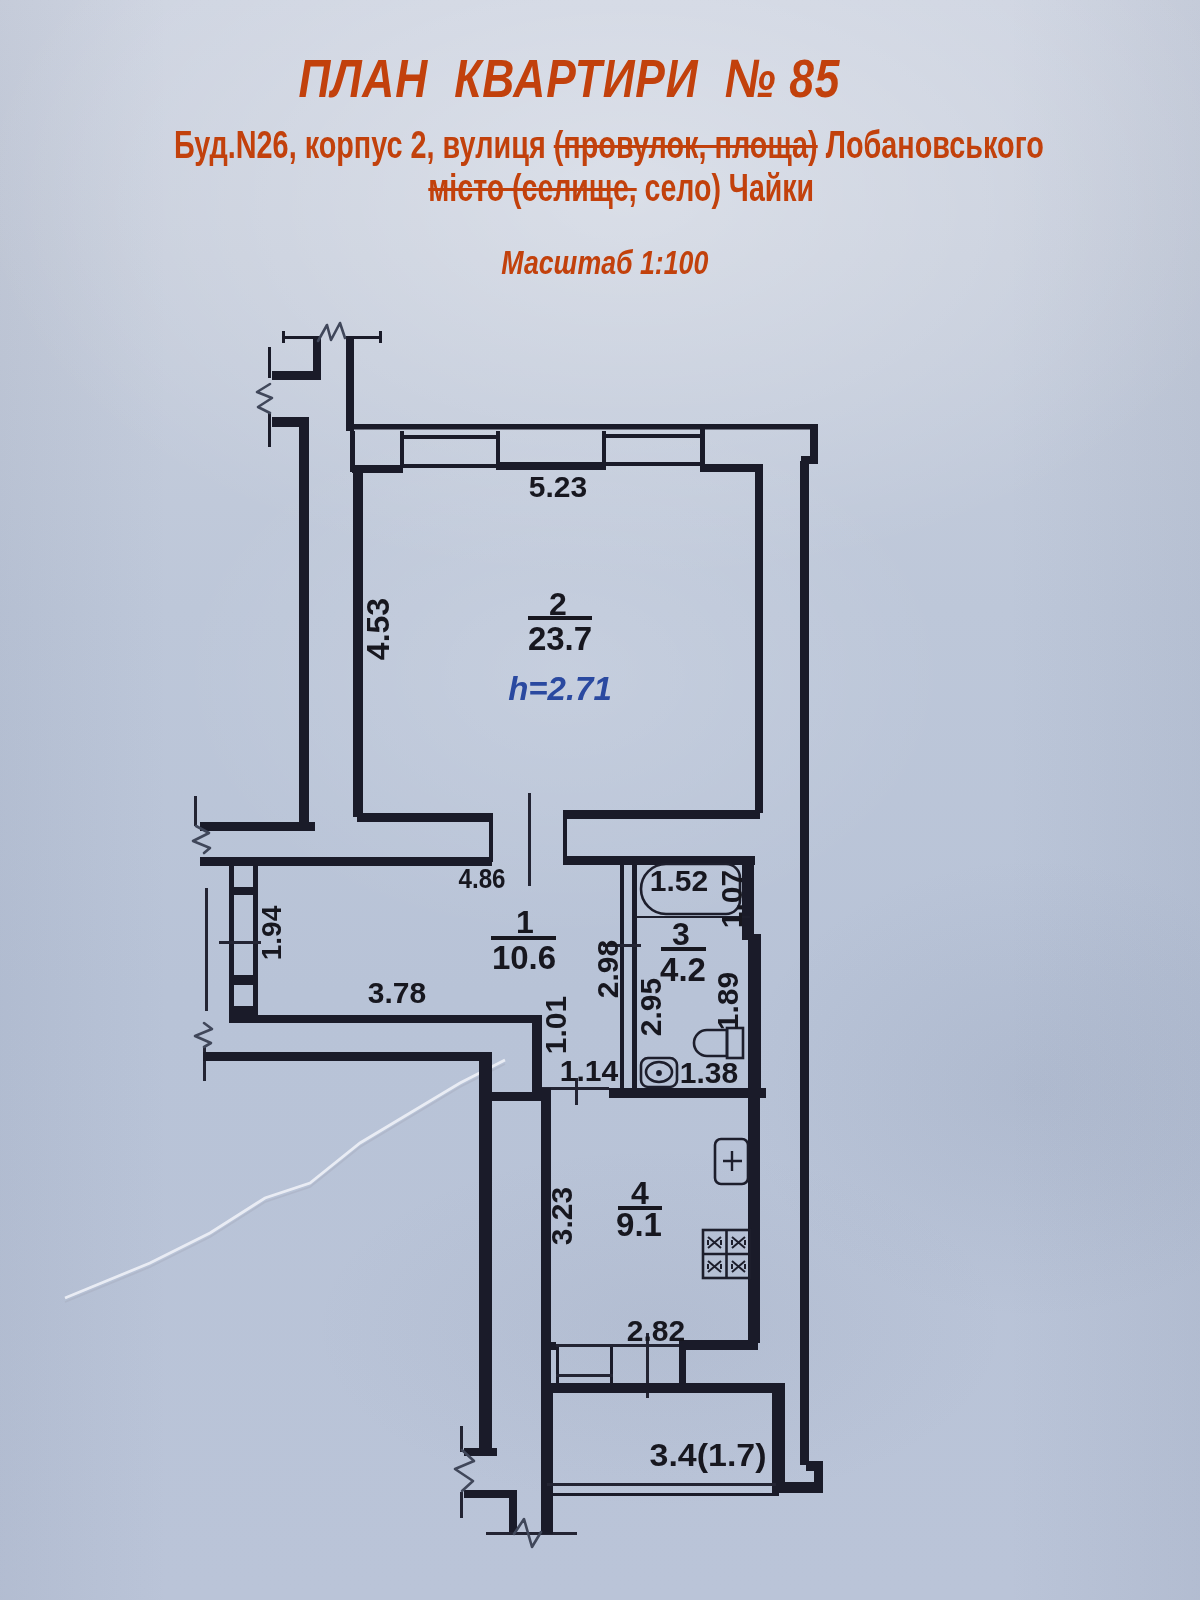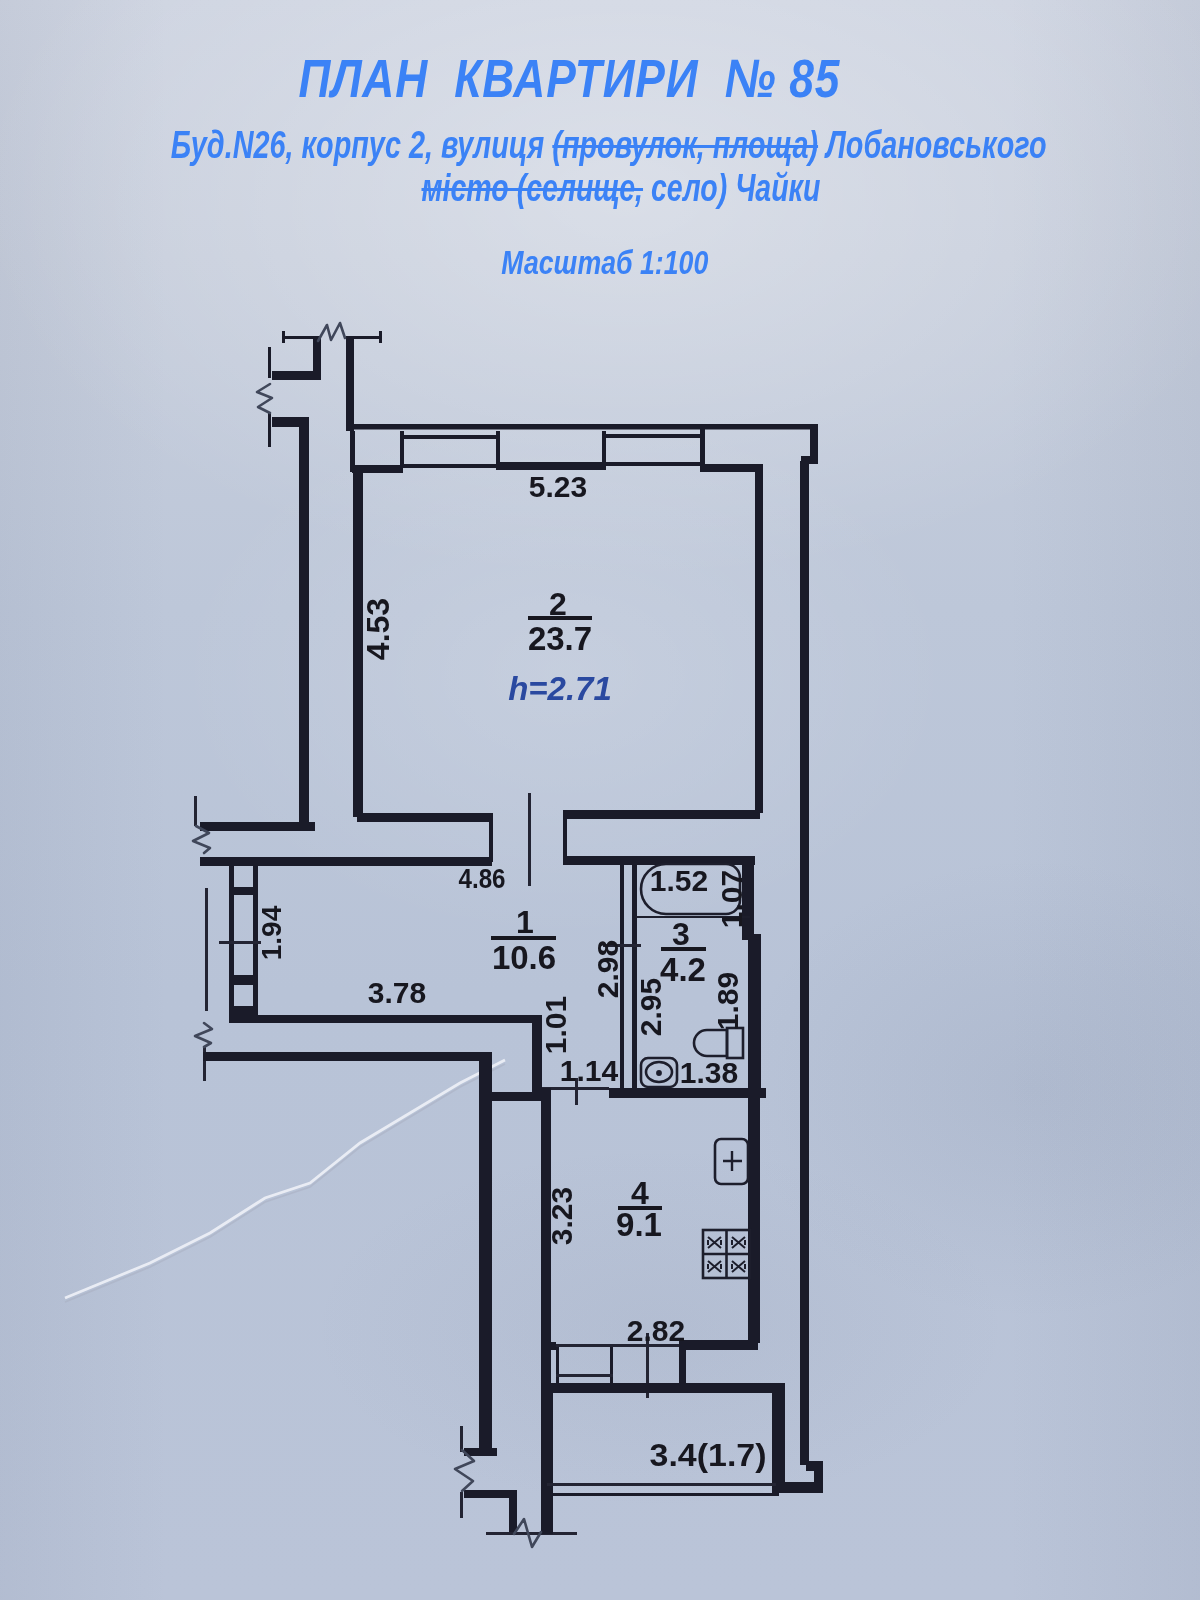--- a/index.html
+++ b/index.html
@@ -7,25 +7,25 @@
     font-family:"Liberation Sans", sans-serif;}
   #paper{position:absolute;left:0;top:0;width:1200px;height:1600px;
     background:
       radial-gradient(ellipse 1000px 600px at 52% 12%, rgba(255,255,255,0.32), rgba(255,255,255,0) 65%),
       radial-gradient(ellipse 650px 450px at 47% 42%, rgba(255,255,255,0.14), rgba(255,255,255,0) 60%),
       linear-gradient(90deg, rgba(92,102,128,0.08) 0%, rgba(92,102,128,0) 14%, rgba(92,102,128,0) 84%, rgba(92,102,128,0.08) 100%),
       radial-gradient(ellipse 420px 330px at 86% 68%, rgba(96,108,136,0.10), rgba(96,108,136,0) 70%),
       radial-gradient(ellipse 500px 260px at 55% 83%, rgba(96,108,136,0.07), rgba(96,108,136,0) 70%),
       linear-gradient(180deg, #ced4e1 0%, #c7cedc 16%, #bdc7d9 38%, #b8c3d7 62%, #bac4d8 100%);
   }
-  .hdr{position:absolute;left:0;width:1200px;text-align:center;color:#3b82f6;}
+  .hdr{position:absolute;left:0;width:1200px;text-align:center;color:#c2410c;}
   .hdr .in{display:inline-block;position:relative;}
   #t1{top:47px;font-size:54px;font-weight:bold;font-style:italic;letter-spacing:1px;}
-  #t2{top:124px;font-size:38px;font-weight:bold;font-style:italic;}
-  #t3{top:167px;font-size:38px;font-weight:bold;font-style:italic;}
+  #t2{top:124px;font-size:38px;font-weight:bold;}
+  #t3{top:167px;font-size:38px;font-weight:bold;}
   #t4{top:244px;font-size:33px;font-weight:bold;font-style:italic;padding-left:20px;}
   .strike{text-decoration:line-through;text-decoration-thickness:3px;}
   #crease1{position:absolute;left:60px;top:1048px;width:470px;height:260px;pointer-events:none;}
 </style>
 </head>
 <body>
 
 <div id="paper"></div>
 
 <svg id="crease1" viewBox="0 0 470 260">

